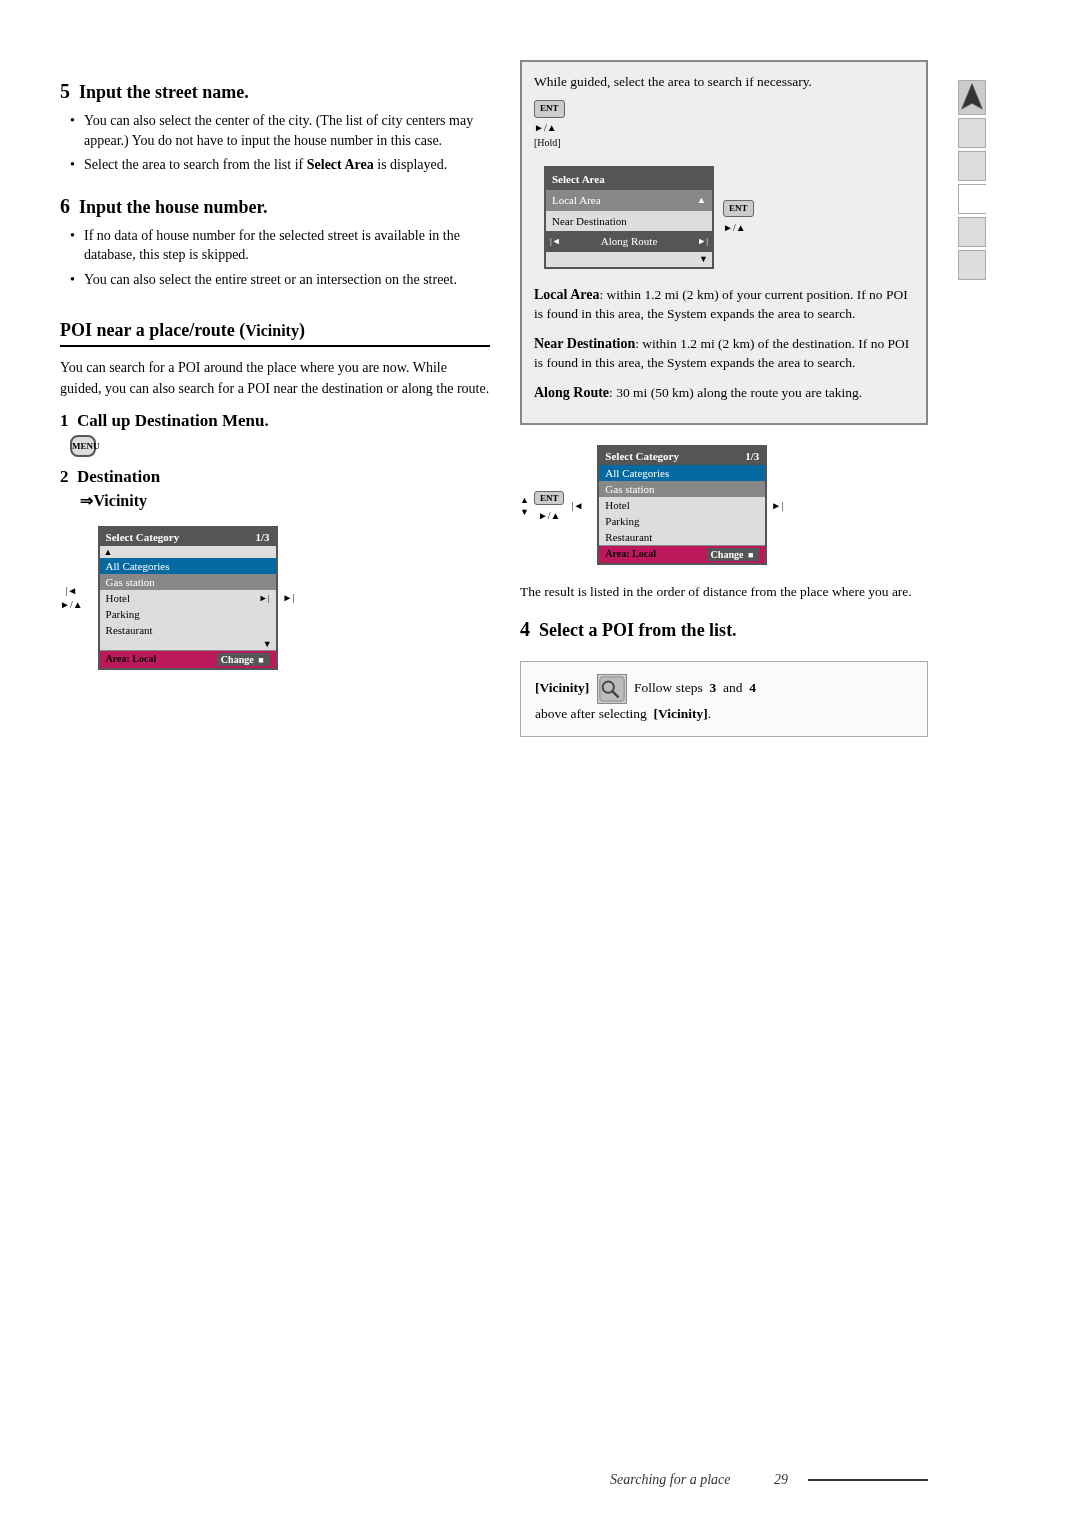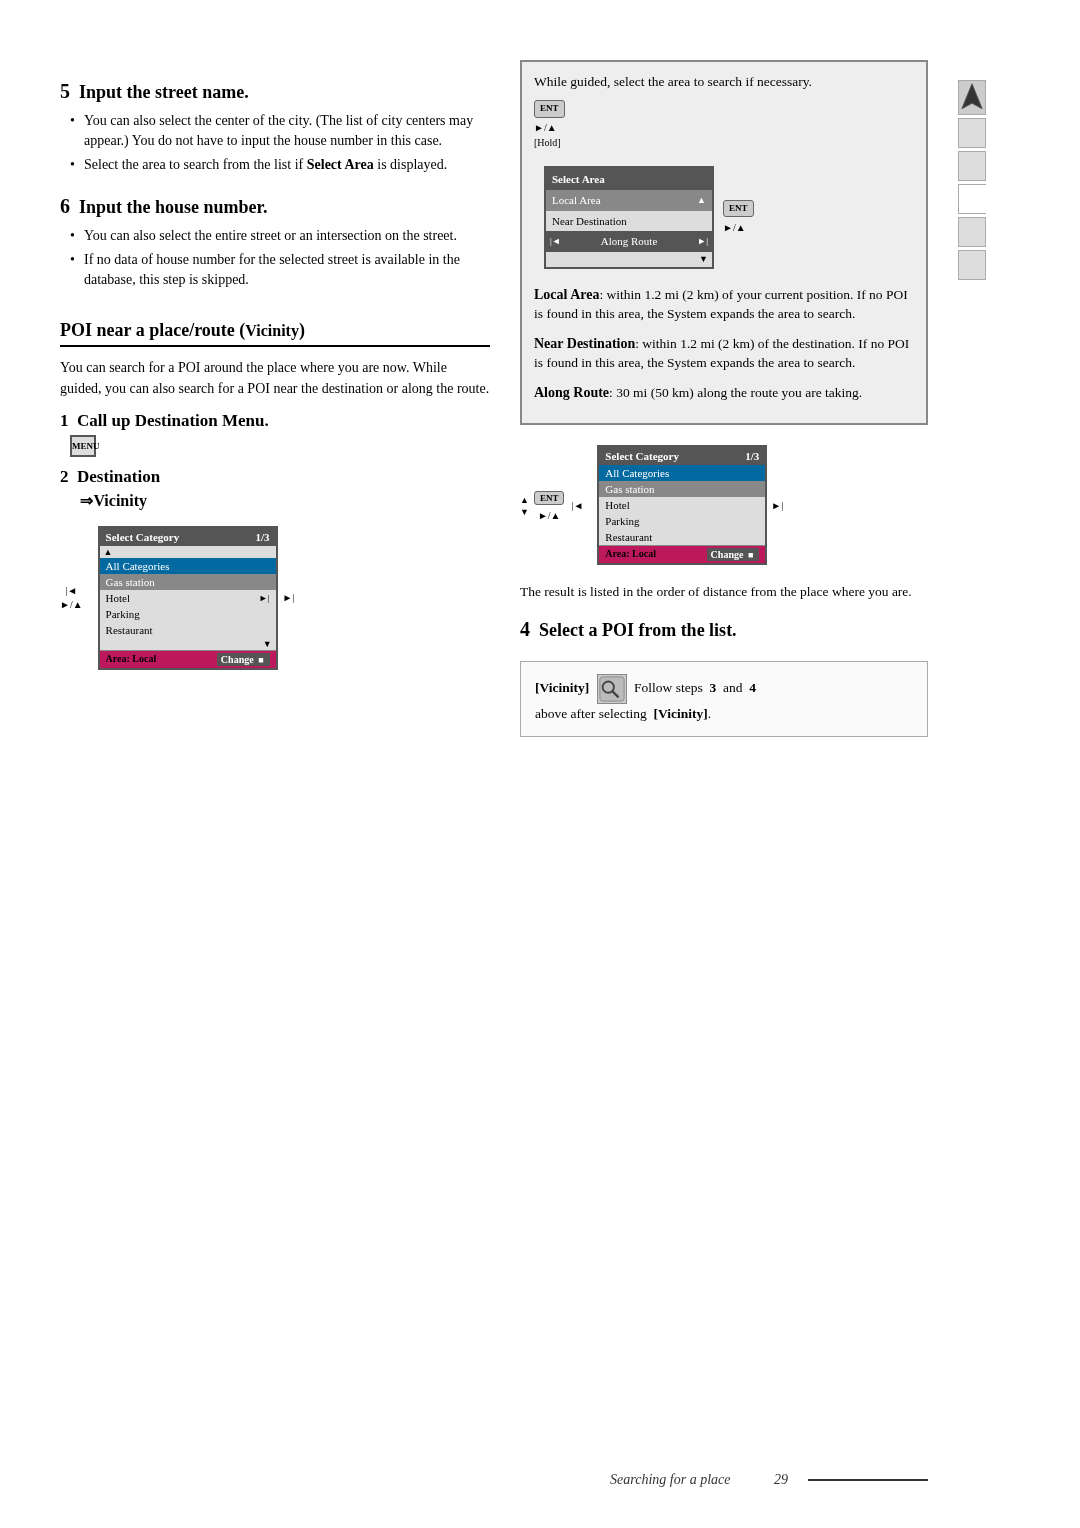--- a/index.html
+++ b/index.html
@@ -146,21 +146,21 @@
     .screen-mockup .screen-footer .change-btn {
       background: #555;
       color: #fff;
       padding: 1px 4px;
       font-size: 10px;
     }
     .btn-menu {
       display: inline-block;
       width: 26px;
       height: 22px;
-      border-radius: 0;
+      border-radius: 8px;
       border: 2px solid #555;
       background: #ddd;
       text-align: center;
       line-height: 18px;
       font-size: 9px;
       font-weight: bold;
       margin-bottom: 2px;
     }
 
     
@@ -341,22 +341,22 @@
       <ul class="bullets">
         <li>You can also select the center of the city. (The list of city centers may appear.) You do not have to input the house number in this case.</li>
         <li>Select the area to search from the list if <strong>Select Area</strong> is displayed.</li>
       </ul>
 
       <div class="step-heading">
         <span class="step-number">6</span>
         &nbsp;<span>Input the house number.</span>
       </div>
       <ul class="bullets">
+        <li>If no data of house number for the selected street is available in the database, this step is skipped.</li>
         <li>You can also select the entire street or an intersection on the street.</li>
-        <li>If no data of house number for the selected street is available in the database, this step is skipped.</li>
       </ul>
 
       <div class="section-title">
         POI near a place/route (<span class="vicinity-bold">Vicinity</span>)
       </div>
       <div class="section-subtitle">You can search for a POI around the place where you are now. While guided, you can also search for a POI near the destination or along the route.</div>
 
       <div class="sub-step">
         <span>1</span>
         &nbsp;<span>Call up Destination Menu.</span>

